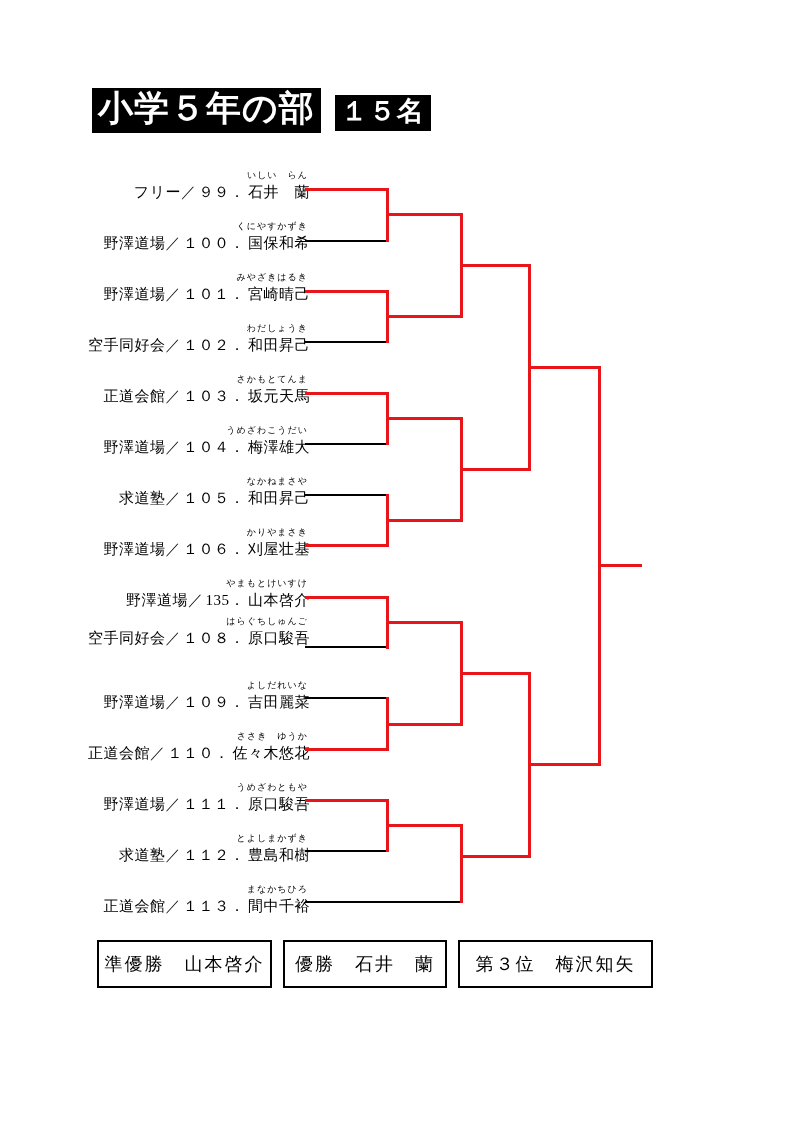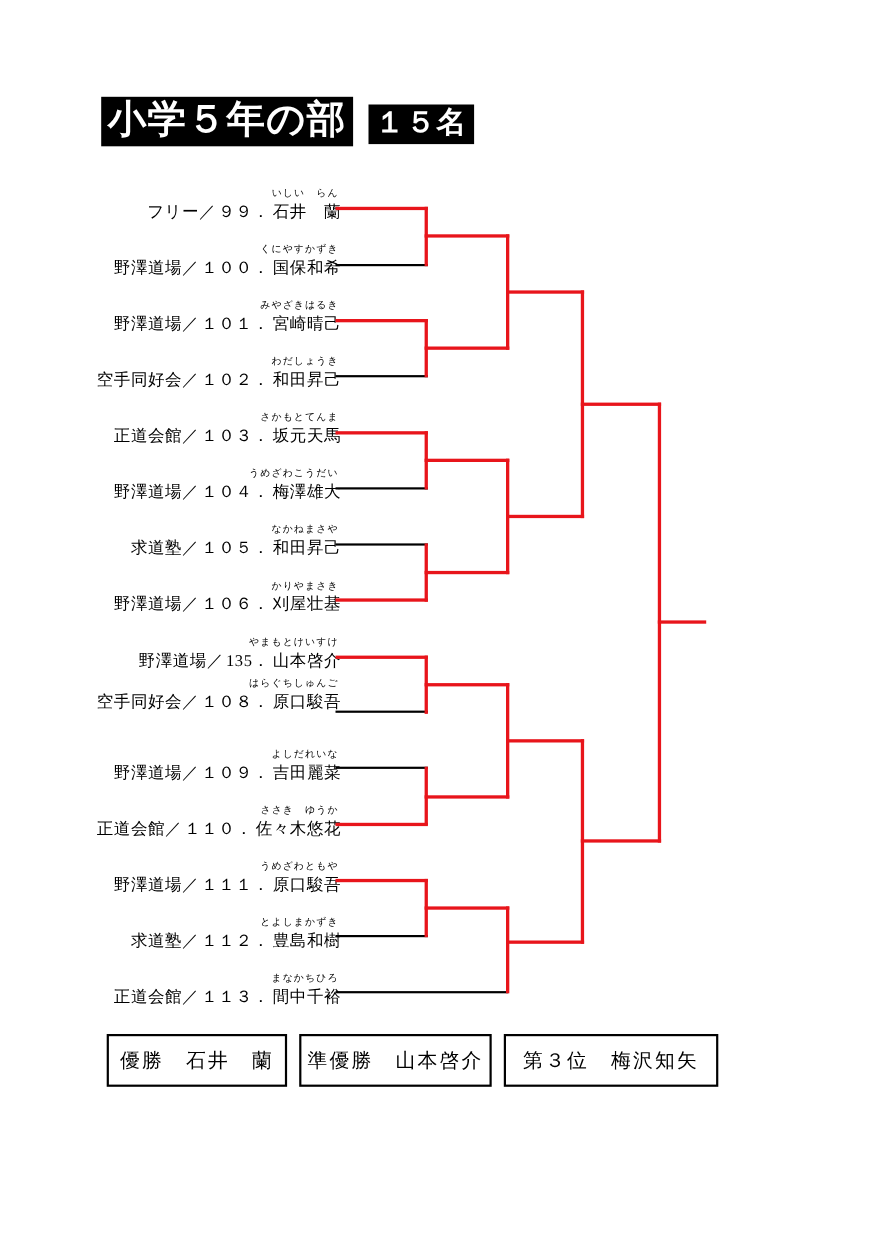--- a/index.html
+++ b/index.html
@@ -346,18 +346,18 @@
   <div class="ln red h3" style="left:460px; top:855px; width:71px;"></div>
   <div class="ln red v3" style="left:528px; top:672px; height:186px;"></div>
 
   <div class="ln red h3" style="left:528px; top:366px; width:73px;"></div>
   <div class="ln red h3" style="left:528px; top:763px; width:73px;"></div>
   <div class="ln red v3" style="left:598px; top:366px; height:400px;"></div>
 
   <div class="ln red h3" style="left:598px; top:564px; width:44px;"></div>
 
   <div class="result-row">
+    <div class="result-box rb2">準優勝　山本啓介</div>
     <div class="result-box rb1">優勝　石井　蘭</div>
-    <div class="result-box rb2">準優勝　山本啓介</div>
     <div class="result-box rb3">第３位　梅沢知矢</div>
   </div>
 
 </div>
 
 </body></html>

